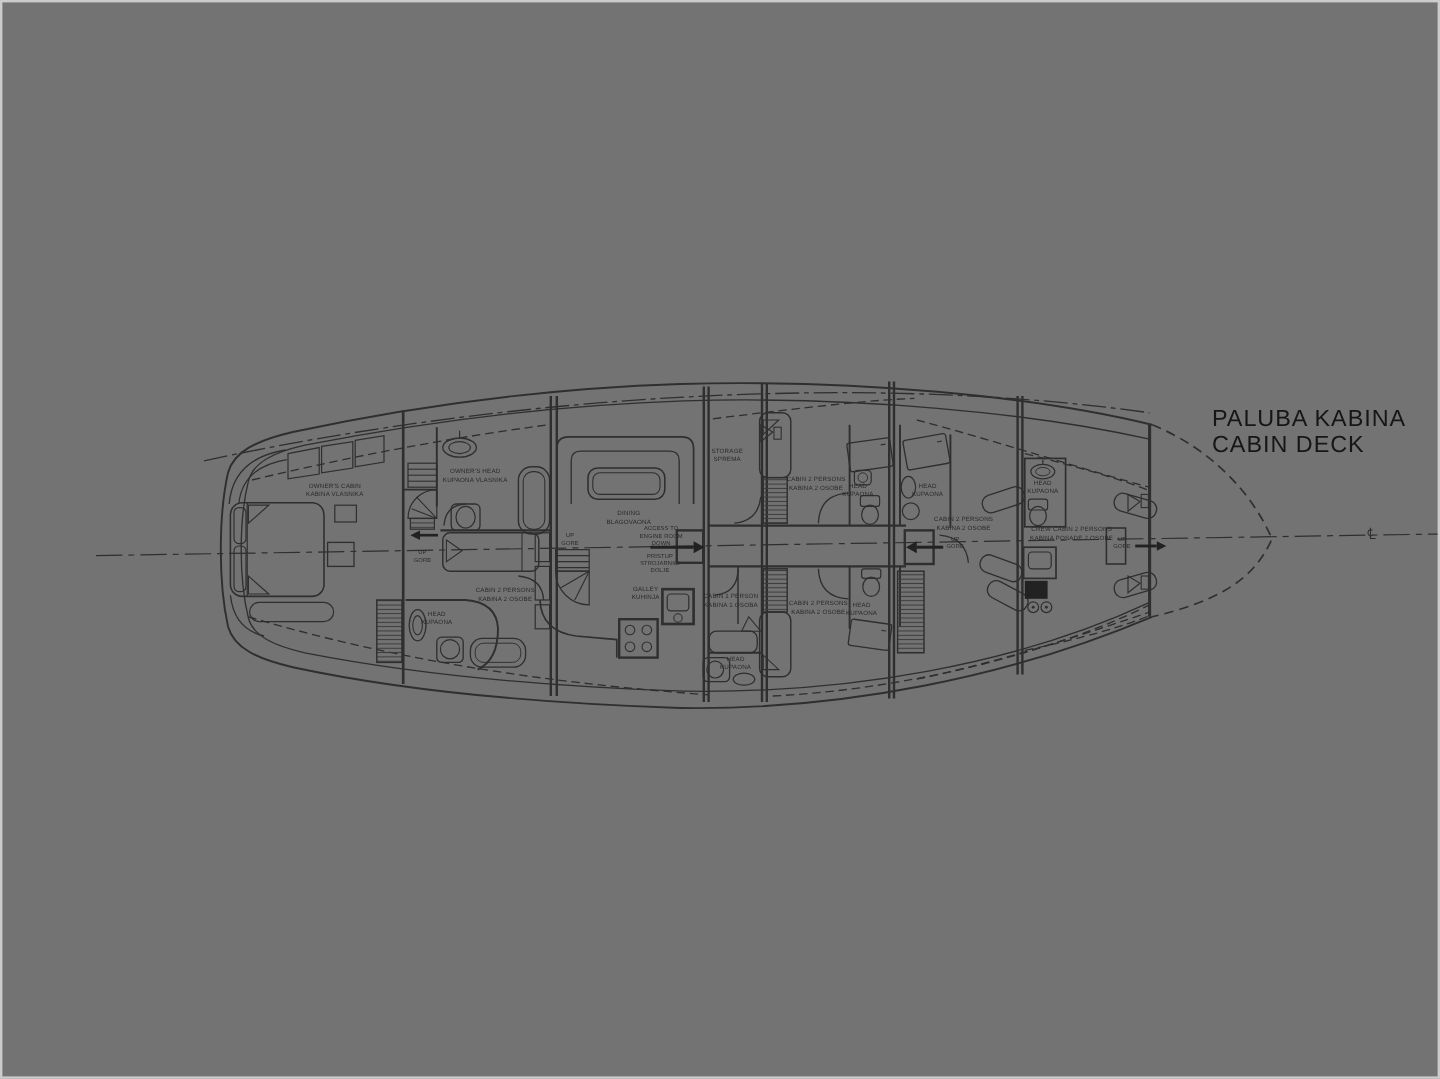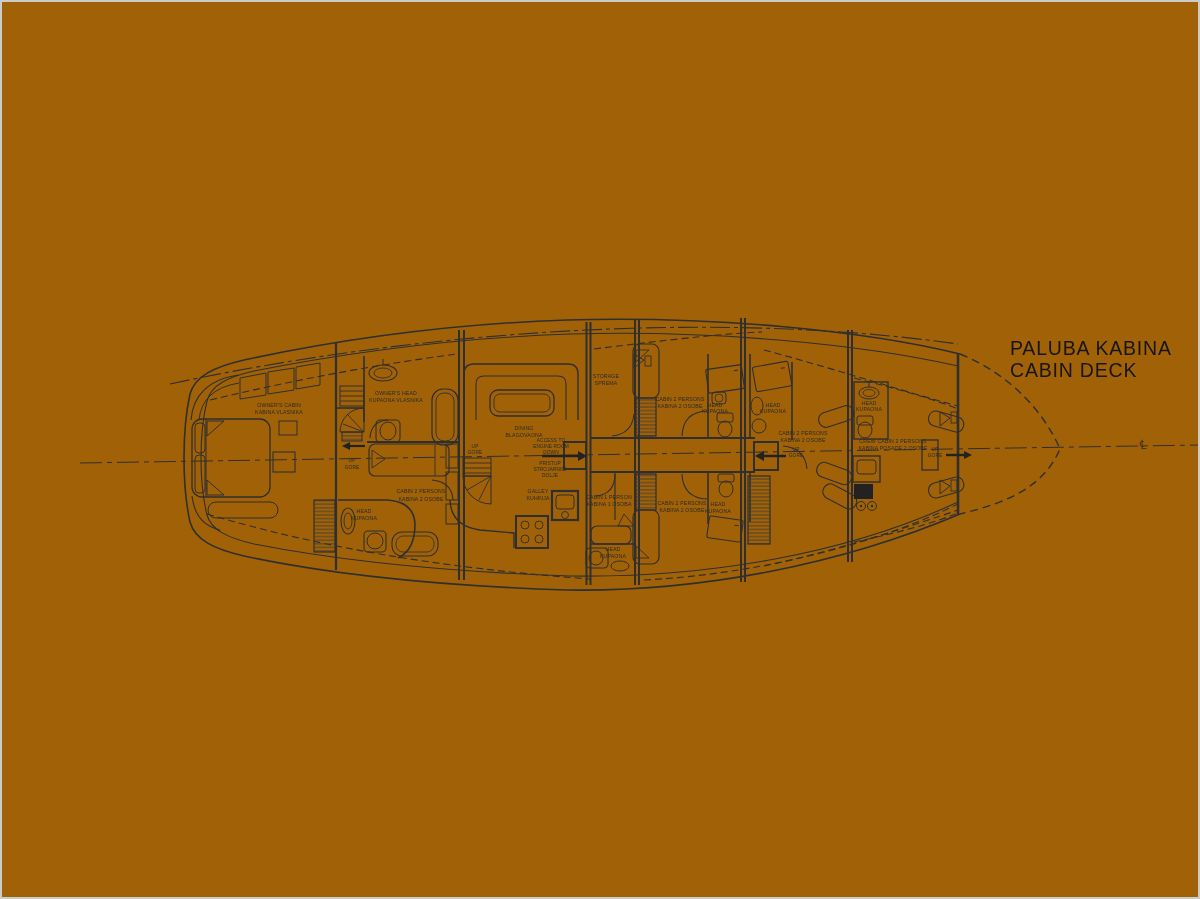--- a/index.html
+++ b/index.html
@@ -1,16 +1,16 @@
 <!DOCTYPE html>
 <html><head>
 <meta charset="utf-8">
 <style>
   html,body{margin:0;padding:0;background:#ffffff;}
-  .canvas{position:relative;width:1200px;height:899px;background:#a16207;
+  .canvas{position:relative;width:1200px;height:899px;background:#737373;
           border:2px solid #cccccc;box-sizing:border-box;overflow:hidden;
           font-family:"Liberation Sans",sans-serif;}
   svg{position:absolute;left:0;top:0;}
   text{fill:#2a2a2a;font-family:"Liberation Sans",sans-serif;}
   .lbl{font-size:5.2px;letter-spacing:.15px;text-anchor:middle;}
   .lbl-sm{font-size:4.8px;letter-spacing:.1px;text-anchor:middle;}
   .title-txt{font-size:19.5px;letter-spacing:.8px;fill:#161616;}
   .cl-sym{font-size:13px;text-anchor:middle;}
   .ink{stroke:#2f2f2f;fill:none;}
 </style>

